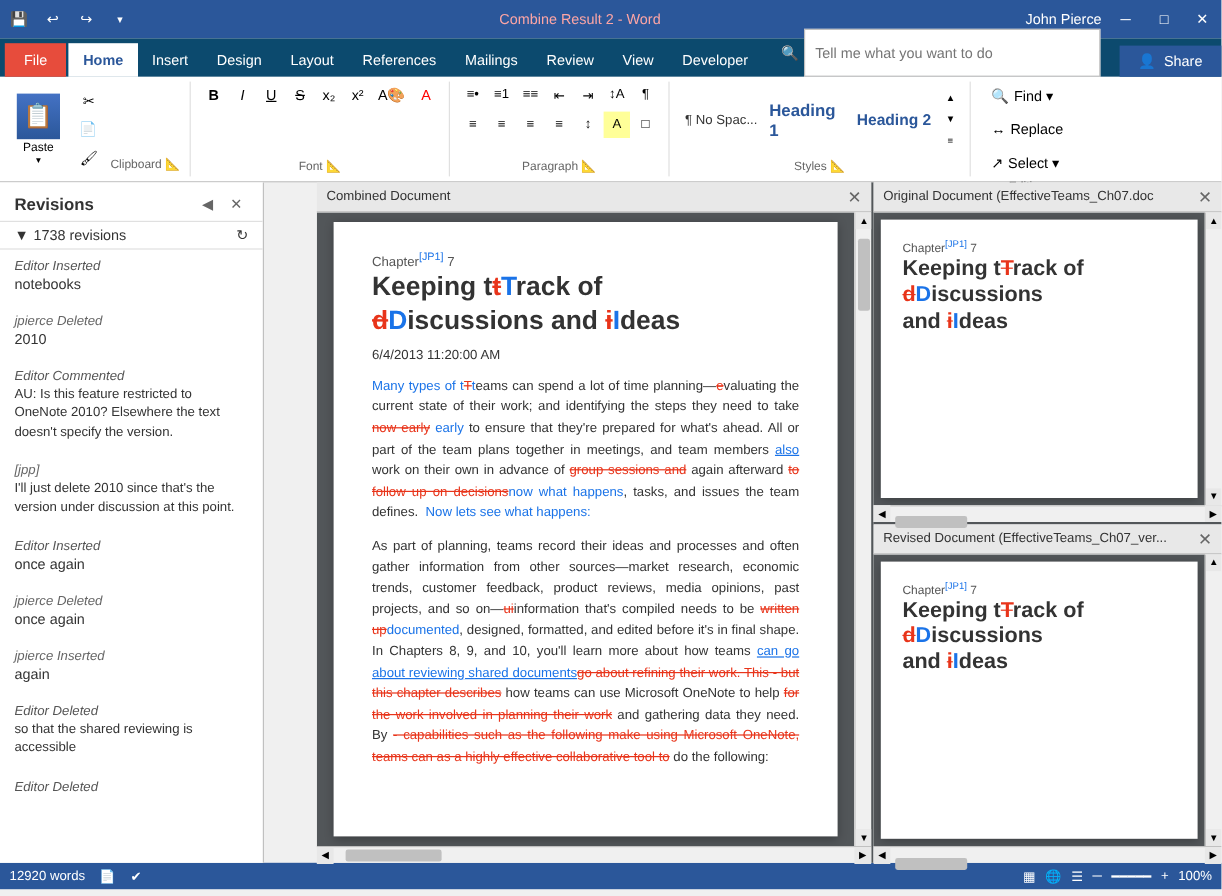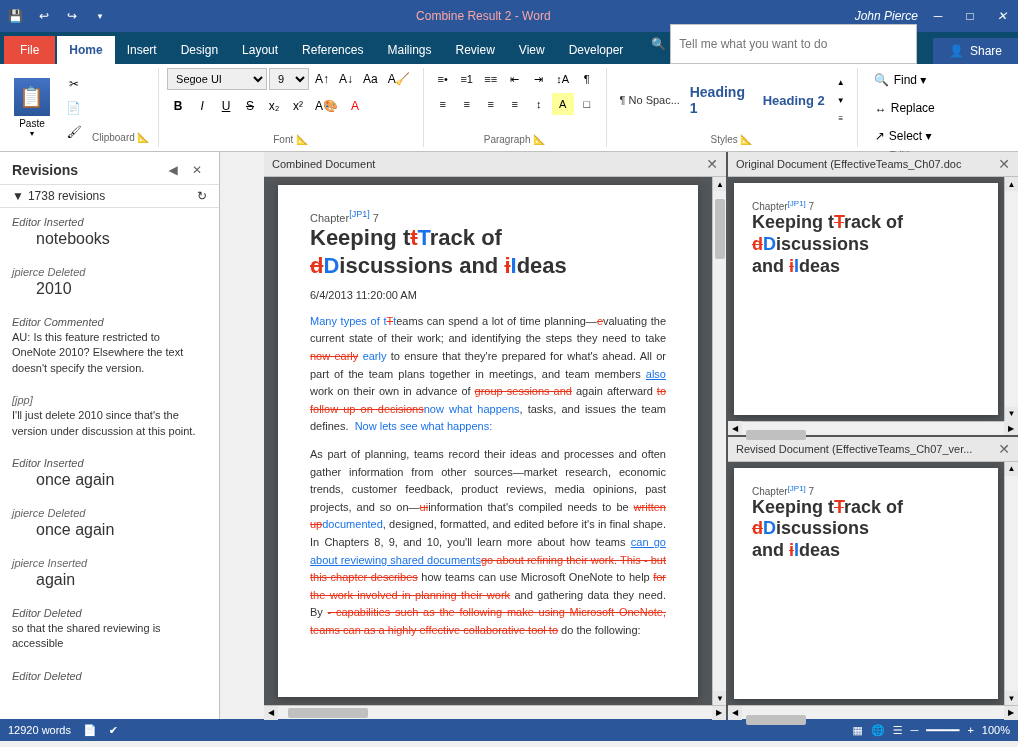--- a/index.html
+++ b/index.html
@@ -99,21 +99,21 @@
     }
     .revisions-title { font-size: 14px; font-weight: 600; color: #333; }
     .revisions-controls { display: flex; gap: 4px; }
     .rev-ctrl { width: 20px; height: 20px; display: flex; align-items: center; justify-content: center; cursor: pointer; font-size: 12px; color: #666; }
     .revisions-count { padding: 4px 12px; font-size: 12px; display: flex; align-items: center; gap: 4px; color: #333; border-bottom: 1px solid #e0e0e0; }
     .refresh-icon { margin-left: auto; }
     .revisions-list { flex: 1; overflow-y: auto; padding: 4px 0; }
     .revision-item { padding: 4px 12px; font-size: 11px; }
     .revision-author { color: #666; font-style: italic; }
     .revision-author.editor { color: #555; }
-    .revision-text { color: #333; font-size: 16px; padding: 2px 0; margin-left: 24px; }
+    .revision-text { color: #333; font-size: 12px; padding: 2px 0; }
     .revision-comment { color: #333; font-size: 11px; padding: 2px 0; line-height: 1.4; }
     .revision-separator { height: 8px; }
     .doc-columns { display: flex; flex: 1; gap: 0; }
 
     
     .doc-pane { display: flex; flex-direction: column; padding-left: 44px; }
     .doc-pane.combined { flex: 1; border-right: 2px solid #525659; }
 
     .doc-header {
       background: #e8e8e8;
@@ -166,21 +166,21 @@
 <body>
 
 <div class="ribbon-top-row">
   <div class="ql-tools">
     <span class="ql-btn">💾</span>
     <span class="ql-btn">↩</span>
     <span class="ql-btn">↪</span>
     <span class="ql-btn" style="font-size:9px;">▾</span>
   </div>
   <div style="color:#fca5a5; font-size:12px;">Combine Result 2 - Word</div>
-  <div style="display:flex; align-items:center; gap:8px;font-style:italic;">
+  <div style="display:flex; align-items:center; gap:8px;">
     <span style="color:white; font-size:12px;">John Pierce</span>
     <span class="ql-btn">─</span>
     <span class="ql-btn">□</span>
     <span class="ql-btn">✕</span>
   </div>
 </div>
 
 <div class="ribbon-tabs">
   <div class="ribbon-tab file-tab">File</div>
   <div class="ribbon-tab active">Home</div>
@@ -214,32 +214,20 @@
       <div class="small-btn" title="Cut">✂</div>
       <div class="small-btn" title="Copy">📄</div>
       <div class="small-btn" title="Format Painter">🖌</div>
     </div>
     <div class="ribbon-group-label" style="align-self:flex-end; margin-bottom:2px;">Clipboard 📐</div>
   </div>
 
   <div class="ribbon-group">
     <div class="ribbon-group-content" style="flex-direction:column; align-items:flex-start; gap:3px;">
       <div class="font-row">
-        <select class="font-select">
-          <option>Segoe UI</option>
-        </select>
-        <select class="size-select">
-          <option>9</option>
-        </select>
-        <span class="font-btn">A↑</span>
-        <span class="font-btn">A↓</span>
-        <span class="font-btn">Aa</span>
-        <span class="font-btn">A🧹</span>
-      </div>
-      <div class="font-row">
         <span class="font-btn bold">B</span>
         <span class="font-btn italic">I</span>
         <span class="font-btn underline">U</span>
         <span class="font-btn strikethrough">S</span>
         <span class="font-btn">x₂</span>
         <span class="font-btn">x²</span>
         <span class="font-btn">A🎨</span>
         <span class="font-btn" style="color:red;">A</span>
       </div>
     </div>

